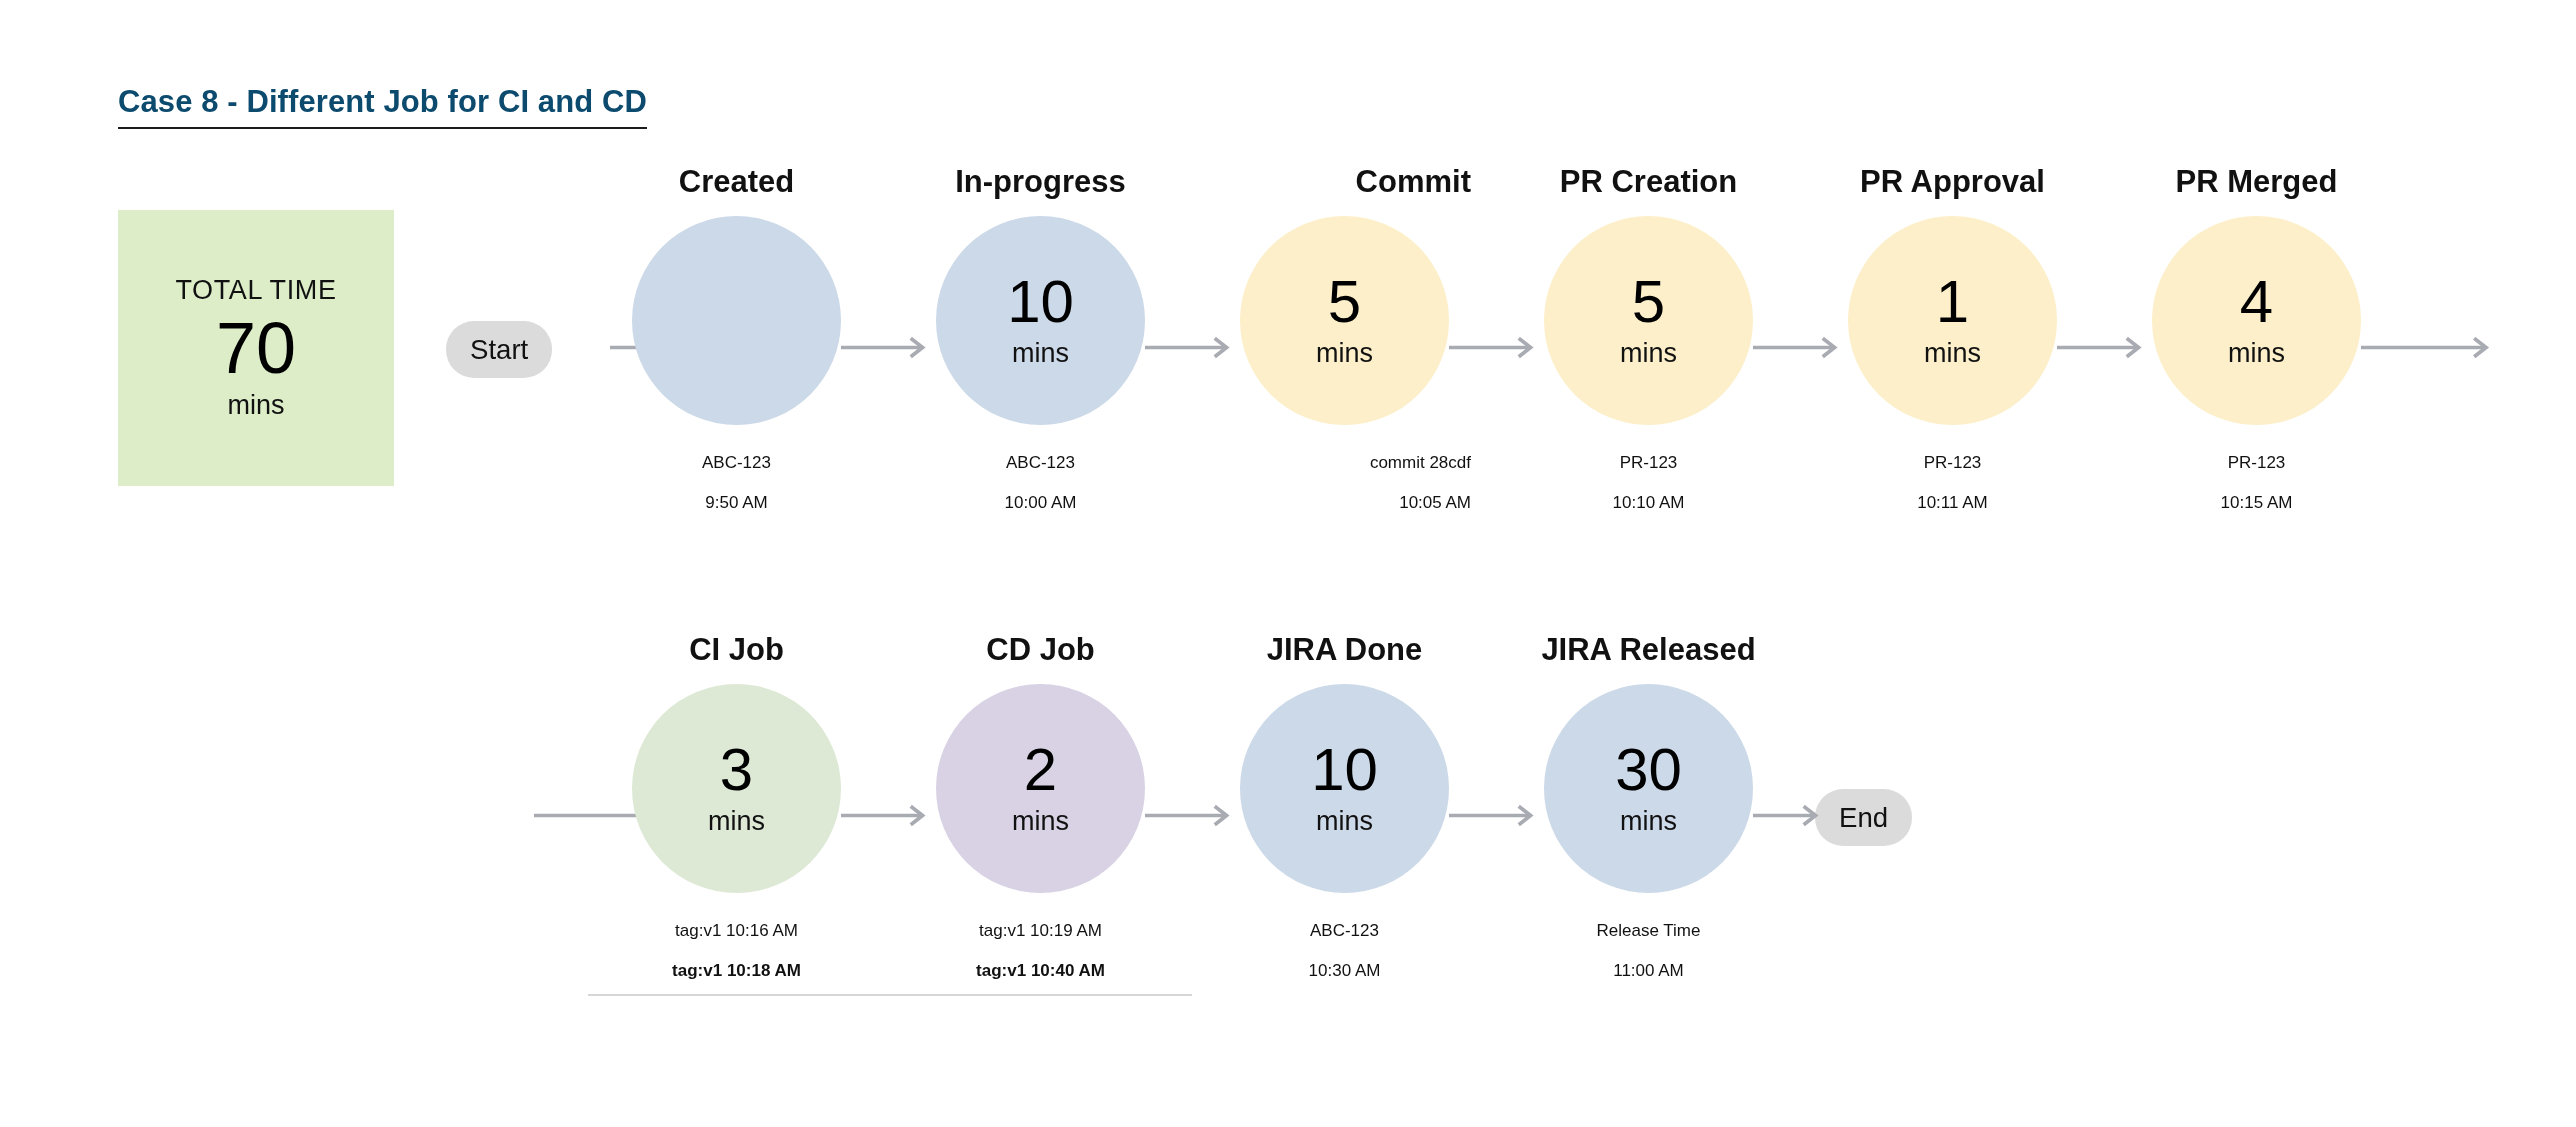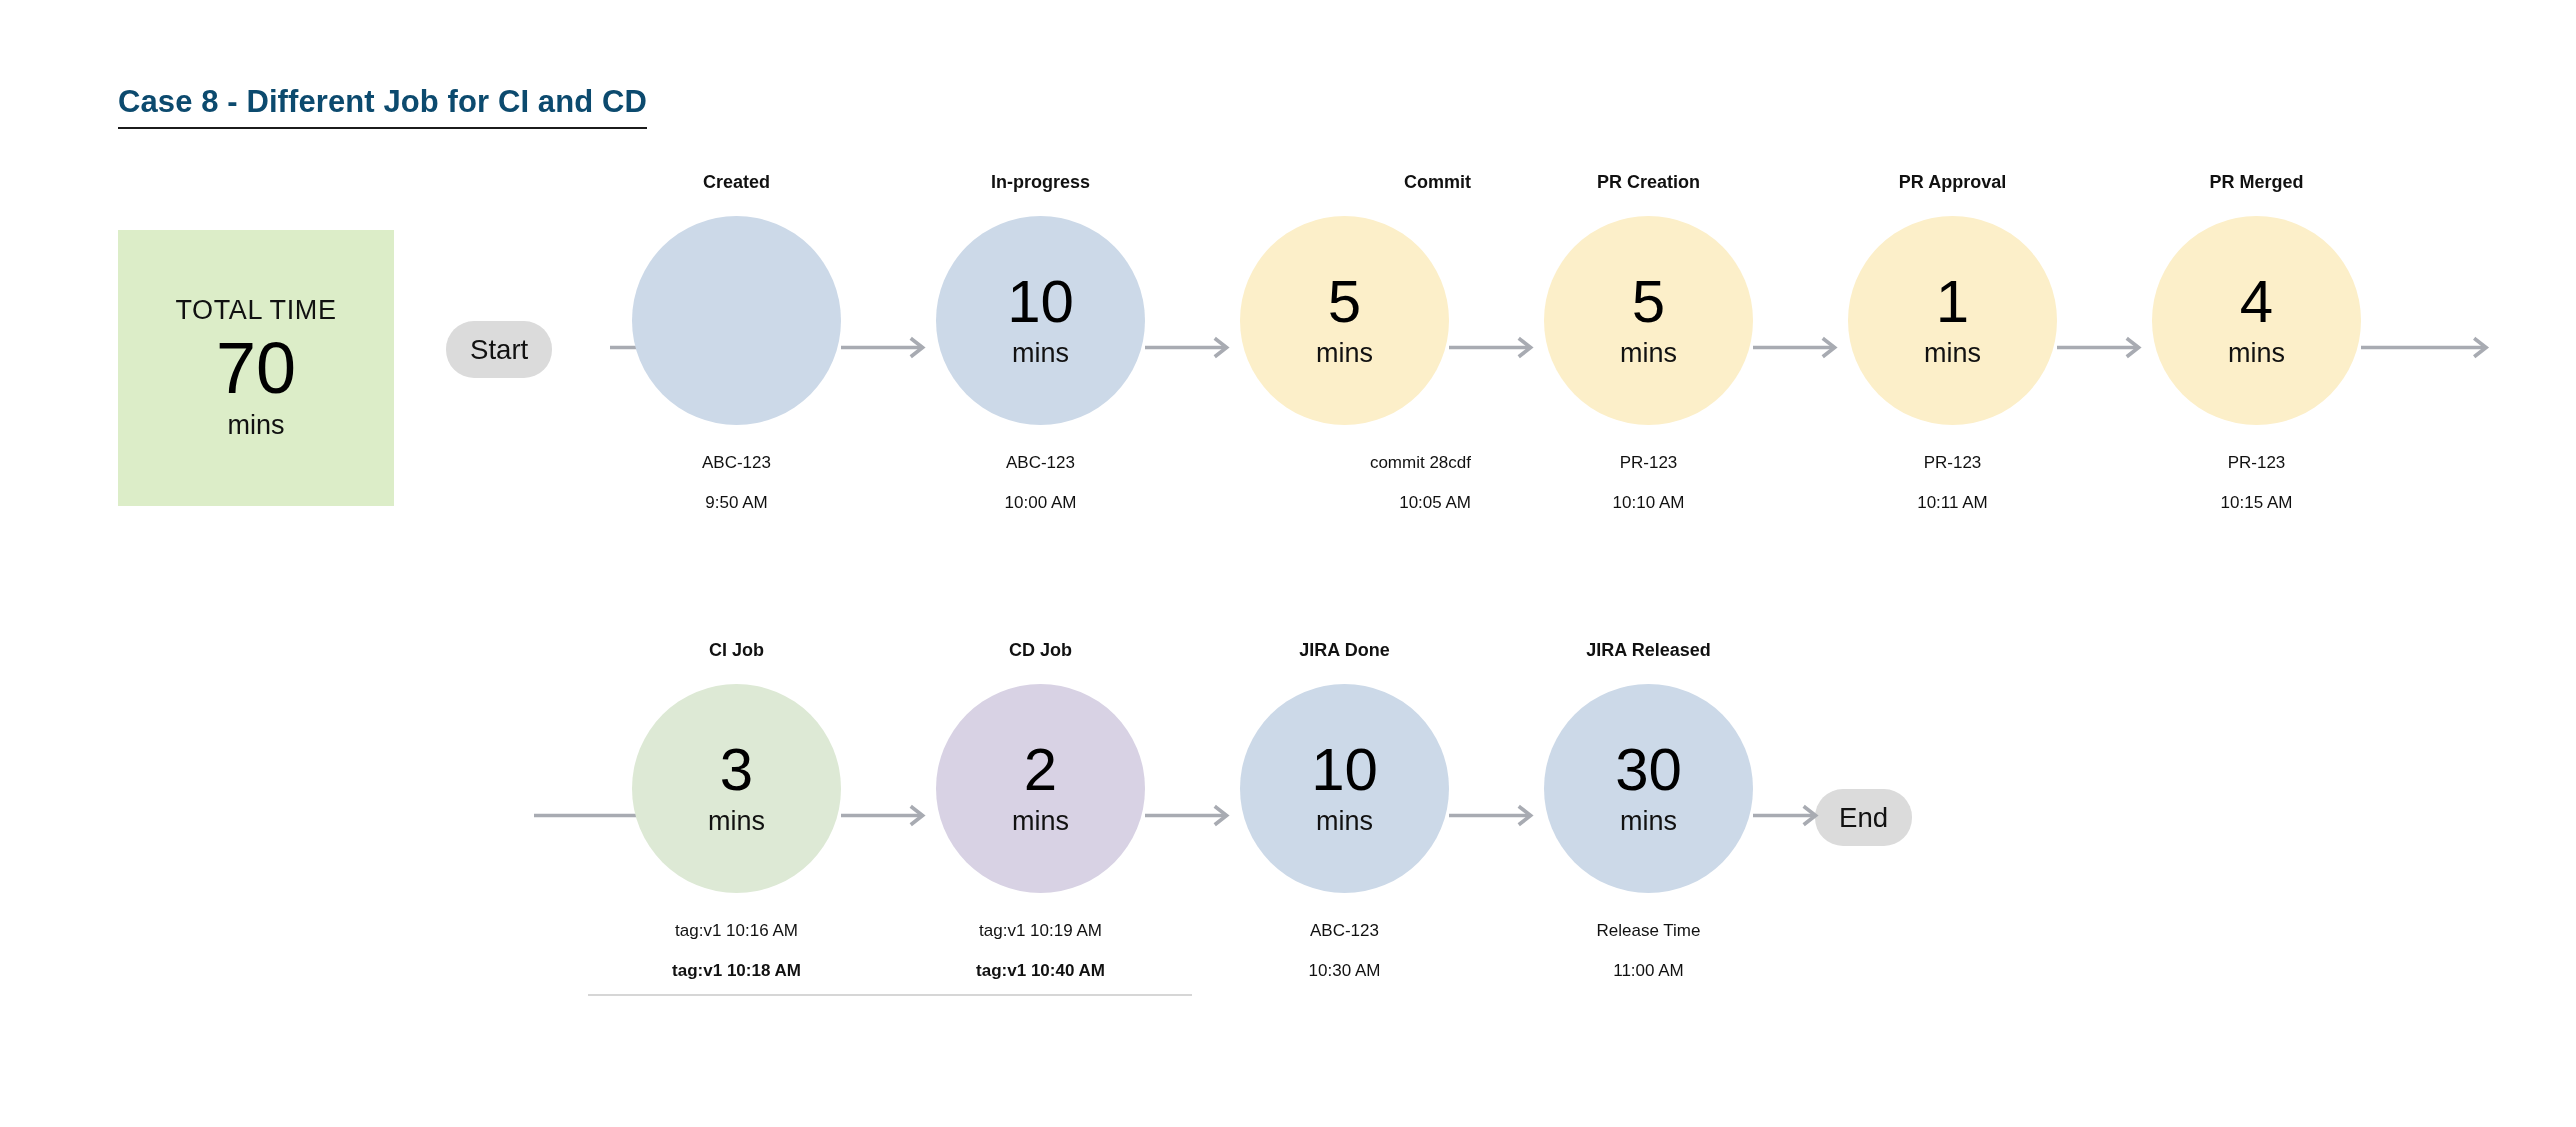--- a/index.html
+++ b/index.html
@@ -40,21 +40,20 @@
     left: 118px;
     top: 210px;
     width: 276px;
     height: 276px;
     background: #dcedc8;
     display: flex;
     flex-direction: column;
     align-items: center;
     justify-content: center;
     box-sizing: border-box;
-    margin-top: 20px;
   }
   #total-time-card .tt-label {
     font-size: 27px;
     font-weight: 400;
     letter-spacing: 0.6px;
     color: #111111;
     margin-bottom: 4.5px;
   }
   #total-time-card .tt-value {
     font-size: 72px;
@@ -81,21 +80,21 @@
   #flow-row-2 { top: 468px; }
 
   
   .node {
     position: absolute;
     width: 253px;
     top: 164px;
     text-align: center;
   }
   .node .node-title {
-    font-size: 18px;
+    font-size: 31px;
     font-weight: 700;
     color: #111111;
     white-space: nowrap;
     height: 36px;
     line-height: 36px;
   }
   .node .bubble {
     width: 209px;
     height: 209px;
     border-radius: 50%;

